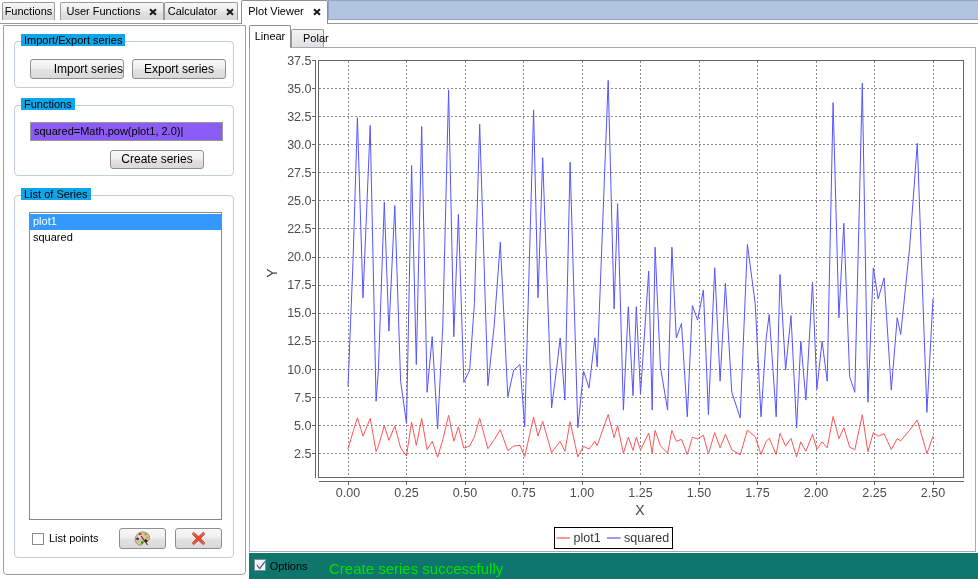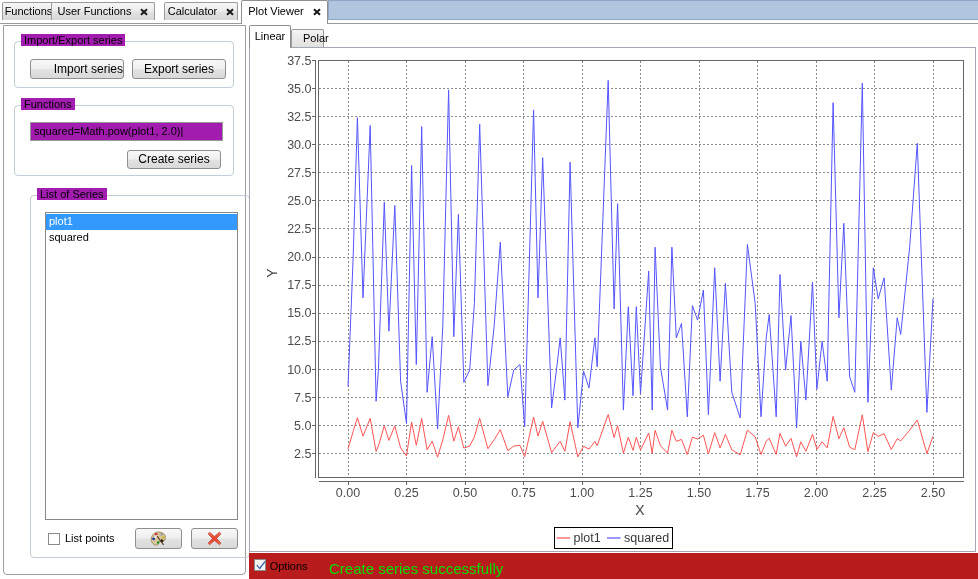--- a/index.html
+++ b/index.html
@@ -9,62 +9,62 @@
   border-radius:2px 2px 0 0; background:linear-gradient(#f7f7f7,#ececec 45%,#e1e1e1 55%,#d8d8d8);
   font-size:11px; color:#000; text-align:center; line-height:17px; white-space:nowrap; overflow:hidden; }
 .tab.active { top:0; height:24px; background:#fff; border-color:#8f8f8f; line-height:20px; z-index:3; }
 .tabx { display:inline-block; margin-left:9px; margin-bottom:-1px; }
 #bluestrip { left:328px; top:0px; width:650px; height:20px; background:#b2c5de; border:1px solid #8fa6c4; border-right:none; }
 #stripline { left:0; top:23px; width:978px; height:1px; background:#9a9a9a; }
 #stripcover { left:242px; top:23px; width:85px; height:2px; background:#fff; z-index:4; }
 
 #leftpanel { left:3px; top:25px; width:243px; height:550px; background:#fff; border:1px solid #9d9d9d; border-radius:0 0 4px 4px; }
 .group { position:absolute; border:1px solid #c3cdd7; border-radius:4px; }
-.gtitle { position:absolute; top:-8px; left:6px; background:#a21caf; padding:0 3px; font-size:11px; color:#000; white-space:nowrap; }
+.gtitle { position:absolute; top:-8px; left:6px; background:#0ea5e9; padding:0 3px; font-size:11px; color:#000; white-space:nowrap; }
 .btn { position:absolute; border:1px solid #8e8e8e; border-radius:3px;
   background:linear-gradient(#f8f8f8,#efefef 46%,#e2e2e2 54%,#d9d9d9);
   font-size:12px; color:#000; text-align:center; white-space:nowrap; }
-.tfield { position:absolute; border:1px solid #999; background:#a21caf; font-size:11px; padding-left:3px; white-space:nowrap; }
+.tfield { position:absolute; border:1px solid #999; background:#8b5cf6; font-size:11px; padding-left:3px; white-space:nowrap; }
 .cb { position:absolute; width:12px; height:12px; border:1px solid #8a8a8a; background:#fff; }
 
 #rpanel { left:249px; top:47px; width:727px; height:505px; background:#fff; border:1px solid #a3a8b2; }
 .rtab { position:absolute; font-size:11.5px; text-align:center; white-space:nowrap; }
 #tabLinear { left:249px; top:25px; width:42px; height:23px; background:#fff; border:1px solid #8f8f8f; border-bottom:none; border-radius:2px 2px 0 0; line-height:21px; z-index:3; font-size:11px; }
 #tabPolar { left:291px; top:29px; width:33px; height:18px; background:linear-gradient(#f4f4f4,#e0e0e0); border:1px solid #9a9a9a; border-bottom:none; border-radius:2px 2px 0 0; line-height:17px; font-size:11px;padding-left:11px; }
-#statusrow { left:249px; top:553px; width:729px; height:26px; background:#b91c1c; }
+#statusrow { left:249px; top:553px; width:729px; height:26px; background:#0f766e; }
 </style></head>
 <body>
 <div id="app">
 
 <div class="abs" id="bluestrip"></div>
 <div class="abs" id="stripline"></div>
 <div class="abs tab" style="left:2px; width:53px;">Functions</div>
-<div class="abs tab" style="left:51px; width:104px;">User Functions<svg class="tabx" width="8" height="8" viewBox="0 0 8 8">
+<div class="abs tab" style="left:60px; width:104px;">User Functions<svg class="tabx" width="8" height="8" viewBox="0 0 8 8">
         <path d="M1,1.2 L7,6.8 M7,1.2 L1,6.8" stroke="#1a1a1a" stroke-width="2" fill="none"></path>
       </svg></div>
 <div class="abs tab" style="left:164px; width:74px;">Calculator<svg class="tabx" width="8" height="8" viewBox="0 0 8 8">
         <path d="M1,1.2 L7,6.8 M7,1.2 L1,6.8" stroke="#1a1a1a" stroke-width="2" fill="none"></path>
       </svg></div>
 <div class="abs tab active" style="left:241px; width:87px;">Plot Viewer<svg class="tabx" width="8" height="8" viewBox="0 0 8 8">
         <path d="M1,1.2 L7,6.8 M7,1.2 L1,6.8" stroke="#1a1a1a" stroke-width="2" fill="none"></path>
       </svg></div>
 <div class="abs" id="stripcover"></div>
 
 <div class="abs" id="leftpanel">
   <div class="group" style="left:10px; top:15px; width:220px; height:47px;">
     <span class="gtitle">Import/Export series</span>
     <div class="btn" style="left:15px; top:17px; width:94px; height:20px; line-height:18px;text-align:right;">Import series</div>
     <div class="btn" style="left:117px; top:17px; width:94px; height:20px; line-height:18px;">Export series</div>
   </div>
   <div class="group" style="left:10px; top:79px; width:220px; height:71px;">
     <span class="gtitle">Functions</span>
     <div class="tfield" style="left:15px; top:16px; width:193px; height:19px; line-height:17px;">squared=Math.pow(plot1, 2.0)|</div>
-    <div class="btn" style="left:112px; top:44px; width:94px; height:19px; line-height:17px;">Create series</div>
+    <div class="btn" style="left:95px; top:44px; width:94px; height:19px; line-height:17px;">Create series</div>
   </div>
-  <div class="group" style="left:10px; top:169px; width:220px; height:363px;margin-left:16px;">
+  <div class="group" style="left:10px; top:169px; width:220px; height:363px;">
     <span class="gtitle">List of Series</span>
     <div style="position:absolute; left:14px; top:16px; width:193px; height:308px; border:1px solid #888; background:#fff; font-size:11px;">
       <div style="height:16px; margin-top:1px; background:#3399ff; color:#fff; padding-left:3px; line-height:15px;">plot1</div>
       <div style="height:16px; color:#000; padding-left:3px; line-height:15px;">squared</div>
     </div>
     <div class="cb" style="left:17px; top:337px; width:11.5px; height:11.5px;"></div>
     <span style="position:absolute; left:34px; top:336px; font-size:11px;">List points</span>
     <div class="btn" style="left:104px; top:332px; width:47px; height:21px; line-height:19px;"><svg width="17" height="16" viewBox="0 0 17 16" style="vertical-align:middle">
 <path d="M8.2,1.0 C12.4,0.8 15.6,3.2 15.3,6.6 C15.0,9.4 13.0,10.6 11.2,10.2 C9.8,9.9 9.0,10.6 9.2,11.9 C9.4,13.4 8.4,14.6 6.4,14.4 C3.4,14.1 1.0,11.4 1.3,7.9 C1.6,4.0 4.4,1.2 8.2,1.0 Z" fill="#d9c49c" stroke="#8f7340" stroke-width="0.7" transform="rotate(8 8.5 8)"></path>
 <circle cx="6.2" cy="3.2" r="1.25" fill="#cc2626"></circle>

